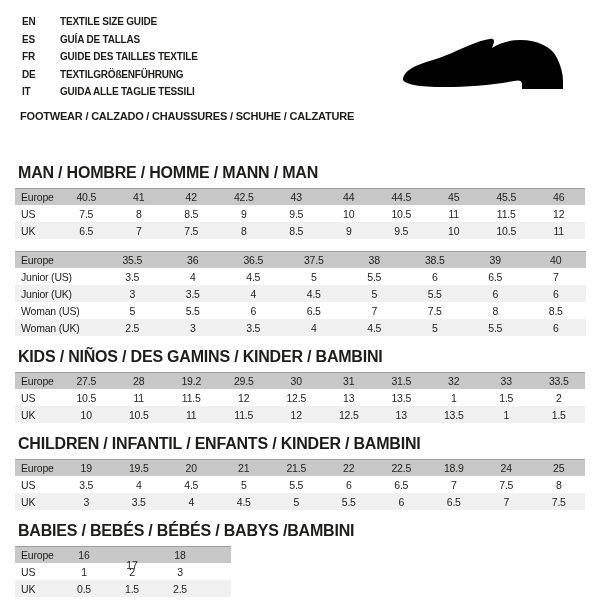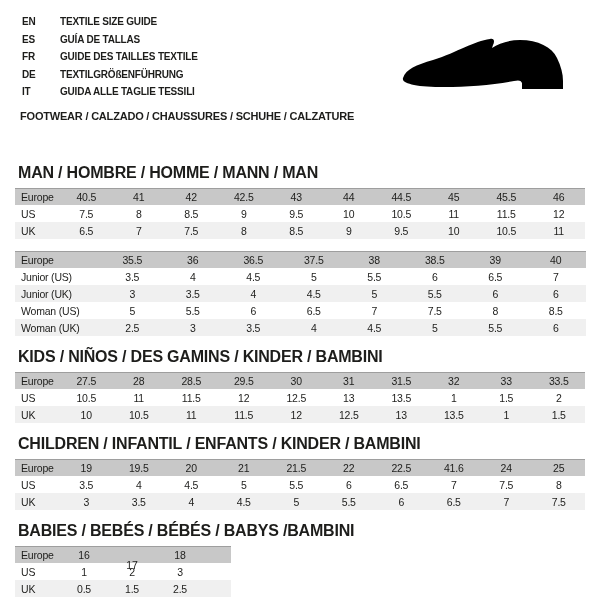--- a/index.html
+++ b/index.html
@@ -187,21 +187,21 @@
           </div>
         </div>
       </div>
       <div class="sec">
         <div class="ttl">KIDS / NIÑOS / DES GAMINS / KINDER / BAMBINI</div>
         <div class="tbl" style="width: 570px;">
           <div class="row hdr">
             <div class="lbl" style="width: 45px;">Europe</div>
             <div class="cell">27.5</div>
             <div class="cell">28</div>
-            <div class="cell">28.5</div>
+            <div class="cell">19.2</div>
             <div class="cell">29.5</div>
             <div class="cell">30</div>
             <div class="cell">31</div>
             <div class="cell">31.5</div>
             <div class="cell">32</div>
             <div class="cell">33</div>
             <div class="cell">33.5</div>
           </div>
           <div class="row">
             <div class="lbl" style="width: 45px;">US</div>
@@ -236,21 +236,21 @@
         <div class="tbl" style="width: 570px;">
           <div class="row hdr">
             <div class="lbl" style="width: 45px;">Europe</div>
             <div class="cell">19</div>
             <div class="cell">19.5</div>
             <div class="cell">20</div>
             <div class="cell">21</div>
             <div class="cell">21.5</div>
             <div class="cell">22</div>
             <div class="cell">22.5</div>
-            <div class="cell">41.6</div>
+            <div class="cell">18.9</div>
             <div class="cell">24</div>
             <div class="cell">25</div>
           </div>
           <div class="row">
             <div class="lbl" style="width: 45px;">US</div>
             <div class="cell">3.5</div>
             <div class="cell">4</div>
             <div class="cell">4.5</div>
             <div class="cell">5</div>
             <div class="cell">5.5</div>

